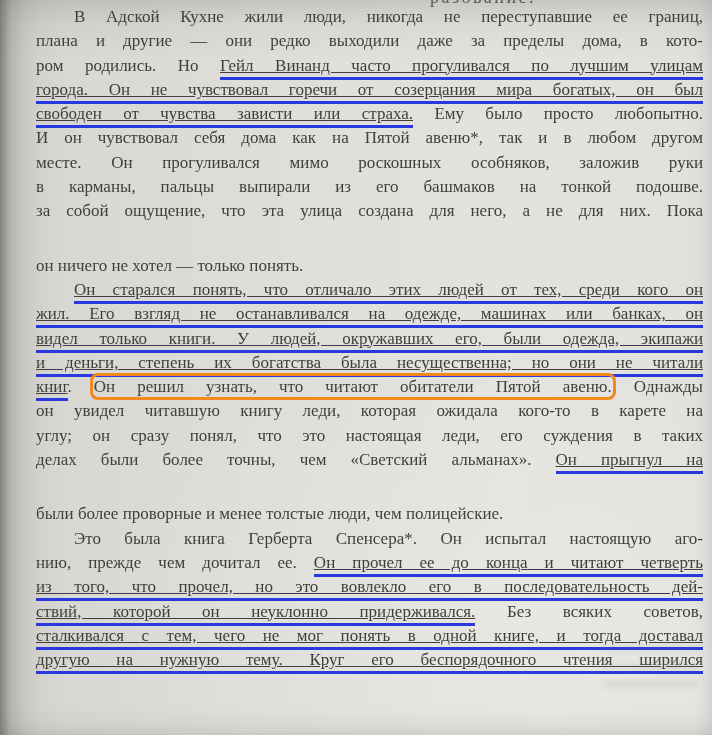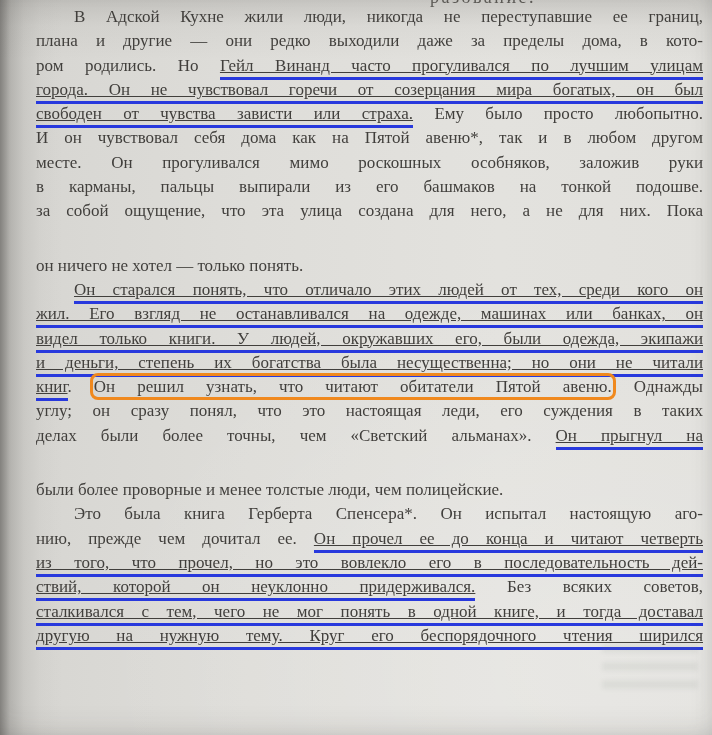--- a/index.html
+++ b/index.html
@@ -72,20 +72,21 @@
       <div class="line"><span>И он чувствовал себя дома как на Пятой авеню*, так и в любом другом</span></div>
       <div class="line"><span>месте. Он прогуливался мимо роскошных особняков, заложив руки</span></div>
       <div class="line"><span>в карманы, пальцы выпирали из его башмаков на тонкой подошве.</span></div>
       <div class="line"><span>за собой ощущение, что эта улица создана для него, а не для них. Пока</span></div>
       <div class="line last"><span>он ничего не хотел — только понять.</span></div>
       <div class="line indent"><span class="u">Он старался понять, что отличало этих людей от тех, среди кого он</span></div>
       <div class="line"><span class="u">жил. Его взгляд не останавливался на одежде, машинах или банках, он</span></div>
       <div class="line"><span class="u">видел только книги. У людей, окружавших его, были одежда, экипажи</span></div>
       <div class="line"><span class="u">и деньги, степень их богатства была несущественна; но они не читали</span></div>
       <div class="line"><span class="u">книг</span><span>. </span><span class="ob">Он решил узнать, что читают обитатели Пятой авеню.</span><span> Однажды</span></div>
+      <div class="line"><span>он увидел читавшую книгу леди, которая ожидала кого-то в карете на</span></div>
       <div class="line"><span>углу; он сразу понял, что это настоящая леди, его суждения в таких</span></div>
       <div class="line"><span>делах были более точны, чем «Светский альманах». </span><span class="u">Он прыгнул на</span></div>
       <div class="line last"><span>были более проворные и менее толстые люди, чем полицейские.</span></div>
       <div class="line indent"><span>Это была книга Герберта Спенсера*. Он испытал настоящую аго-</span></div>
       <div class="line"><span>нию, прежде чем дочитал ее. </span><span class="u">Он прочел ее до конца и читают четверть</span></div>
       <div class="line"><span class="u">из того, что прочел, но это вовлекло его в последовательность дей-</span></div>
       <div class="line"><span class="u">ствий, которой он неуклонно придерживался.</span><span> Без всяких советов,</span></div>
       <div class="line"><span class="u">сталкивался с тем, чего не мог понять в одной книге, и тогда доставал</span></div>
       <div class="line"><span class="u">другую на нужную тему. Круг его беспорядочного чтения ширился</span></div>
     </div>

